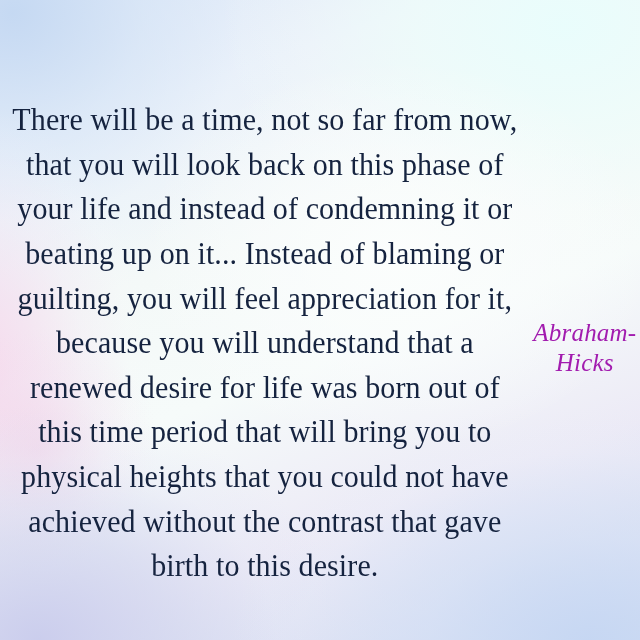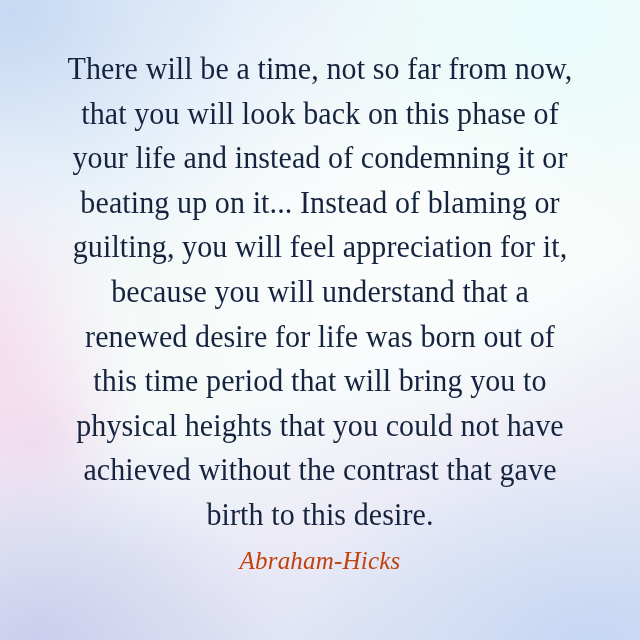--- a/index.html
+++ b/index.html
@@ -101,21 +101,21 @@
         rgba(252,254,253,0.92) 0%,
         rgba(251,253,253,0.55) 40%,
         rgba(255,255,255,0) 78%);
   }
 
   
   #quote-content {
     position: absolute;
     inset: 0;
     display: flex;
-    flex-direction: column;
+    flex-direction: row;
     align-items: center;
     justify-content: flex-start;
     padding-top: 47px;
     box-sizing: border-box;
   }
 
   #quote-text {
     width: 600px;
     text-align: center;
     color: #15233f;
@@ -127,21 +127,21 @@
   }
 
   #quote-text .qline {
     display: block;
     white-space: nowrap;
   }
 
   #quote-attribution {
     margin-top: 8px;
     text-align: center;
-    color: #c2410c;
+    color: #a21caf;
     font-style: italic;
     font-size: 25px;
     line-height: 30px;
     letter-spacing: 0.2px;
   }
 </style>
 </head>
 <body>
 
 <div id="quote-card">

